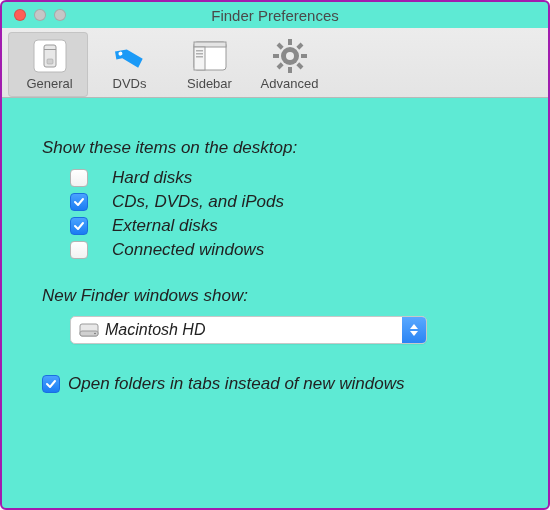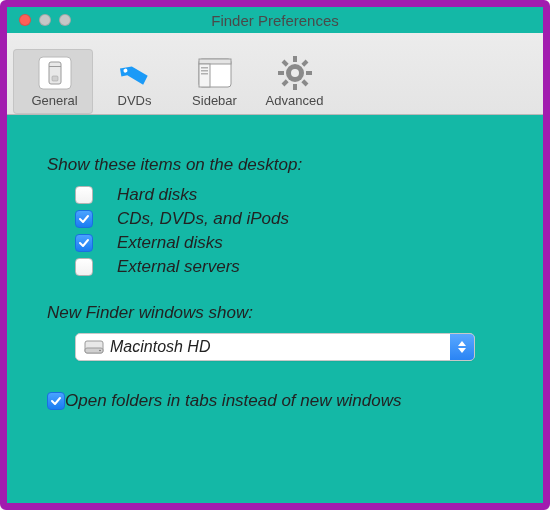--- a/index.html
+++ b/index.html
@@ -3,22 +3,22 @@
 <meta charset="utf-8">
 <style>
 * { margin: 0; padding: 0; box-sizing: border-box; }
 body {
   font-family: -apple-system, "Helvetica Neue", Helvetica, Arial, sans-serif;
   background: #fff;
 }
 .window {
   width: 550px;
   height: 510px;
-  background: #14b8a6;
-  border: 7px solid #a21caf;
+  background: #5eead4;
+  border: 2px solid #a21caf;
   border-radius: 6px;
   overflow: hidden;
   box-shadow: 0 1px 4px rgba(0,0,0,0.1);
   position: relative;
 }
 .titlebar {
   height: 26px;
   display: flex;
   align-items: center;
   position: relative;
@@ -50,21 +50,20 @@
   padding: 4px 6px 0 6px;
   border-bottom: 1px solid #b8b8b8;
   background: linear-gradient(#ececec, #e4e4e4);
 }
 .tool-item {
   width: 80px;
   text-align: center;
   padding: 4px 0 6px 3px;
   border-radius: 4px;
   cursor: default;
-  margin-top: 12px;
 }
 .tool-item.selected {
   background: #d5d5d5;
   box-shadow: inset 0 0 0 1px rgba(0,0,0,0.08);
 }
 .tool-icon {
   height: 40px;
   display: flex;
   align-items: center;
   justify-content: center;
@@ -109,21 +108,21 @@
   background: linear-gradient(#4aa3ff,#1a7cf2);
   border-color: #1a6fe0;
 }
 .checkbox.checked svg { display: block; }
 .checkbox svg { display: none; }
 .select-wrap {
   padding-left: 28px;
   margin-bottom: 30px;
 }
 .select {
-  width: 400px;
+  width: 357px;
   height: 28px;
   background: #fff;
   border: 1px solid #c8c8c8;
   border-radius: 5px;
   display: flex;
   align-items: center;
   position: relative;
   box-shadow: 0 1px 1px rgba(0,0,0,0.05);
 }
 .select-icon {
@@ -145,20 +144,21 @@
   border-radius: 0 4px 4px 0;
   display: flex;
   flex-direction: column;
   align-items: center;
   justify-content: center;
   gap: 2px;
 }
 .bottom-check {
   display: flex;
   align-items: center;
+  gap: 8px;
   font-size: 17px;
   color: #222;
 }
 </style>
 </head>
 <body>
 
 <div class="window">
 
   <div class="titlebar">
@@ -250,21 +250,21 @@
           <svg width="12" height="12" viewBox="0 0 12 12">
               <path d="M2 6 L5 9 L10 3" stroke="#fff" stroke-width="2" fill="none" stroke-linecap="round" stroke-linejoin="round"></path>
             </svg>
         </div>
         <span>External disks</span>
       </div>
       <div class="check-row">
         <div class="checkbox">
           
         </div>
-        <span>External servers</span>
+        <span>Connected windows</span>
       </div>
     </div>
 
     <div class="section-label">New Finder windows show:</div>
 
     <div class="select-wrap">
       <div class="select">
         <div class="select-icon">
           <svg width="20" height="18" viewBox="0 0 20 18">
             <rect x="1" y="3" width="18" height="12" rx="2" fill="#e8e8e8" stroke="#9a9a9a"></rect>

